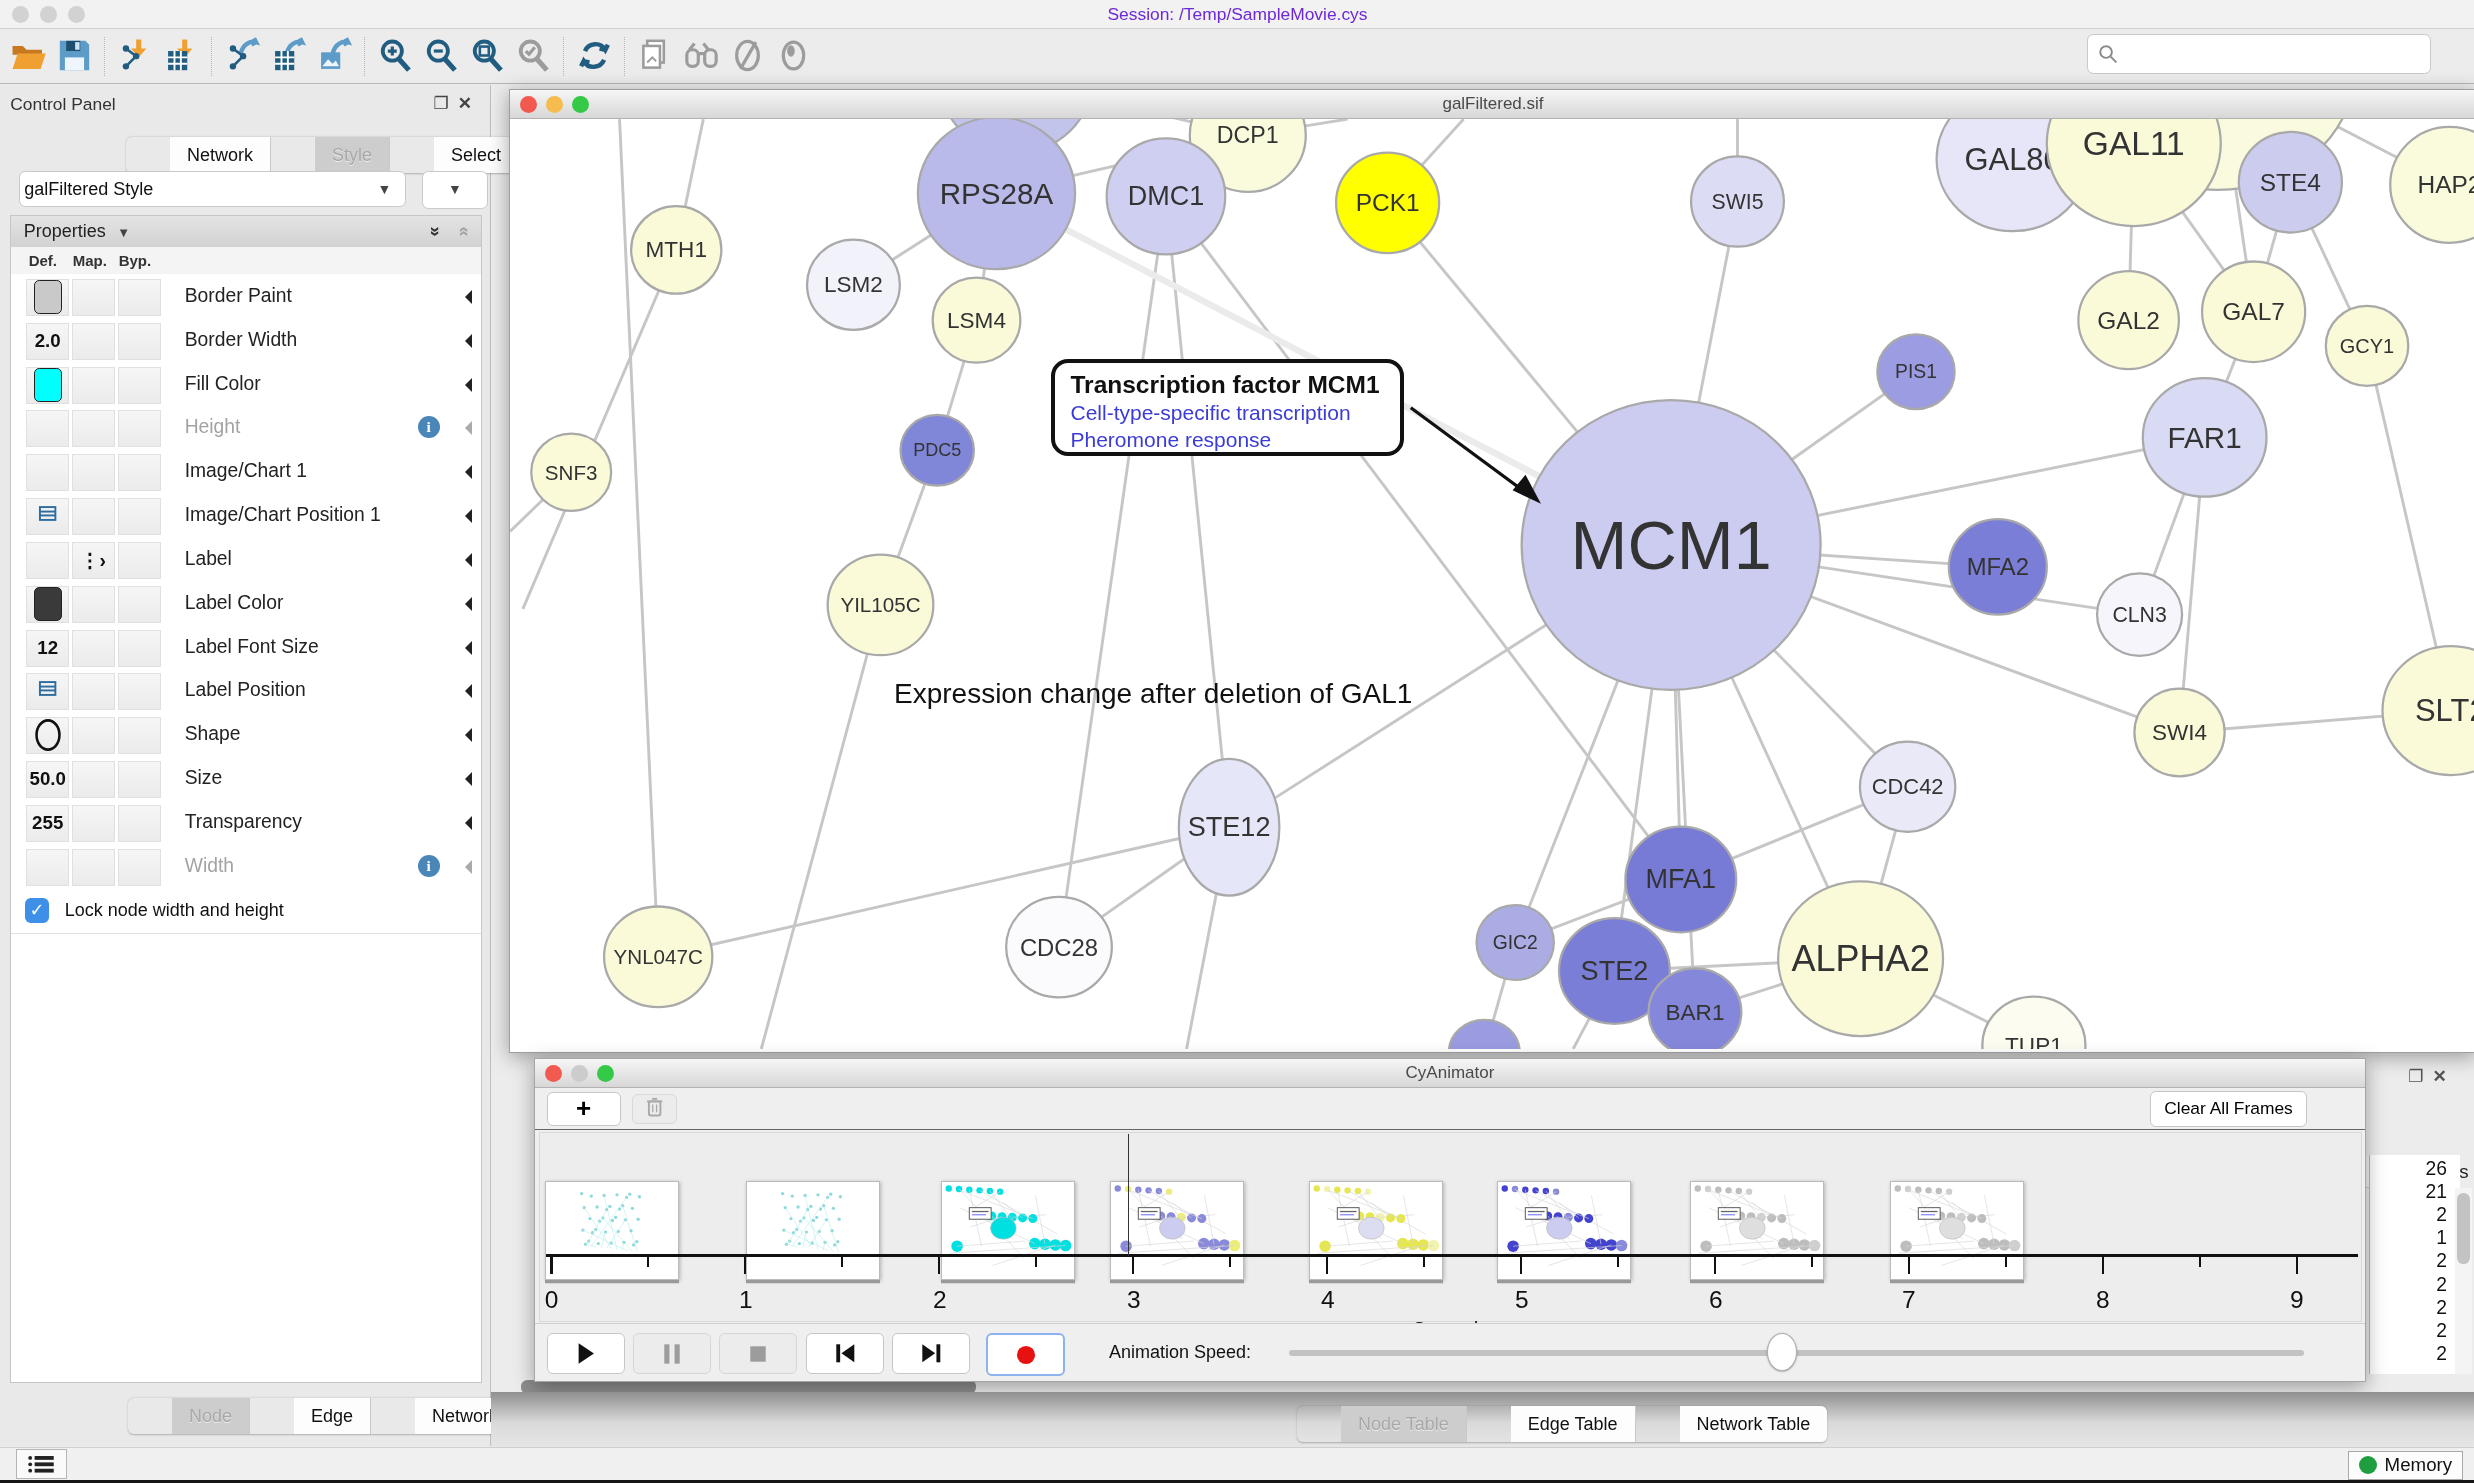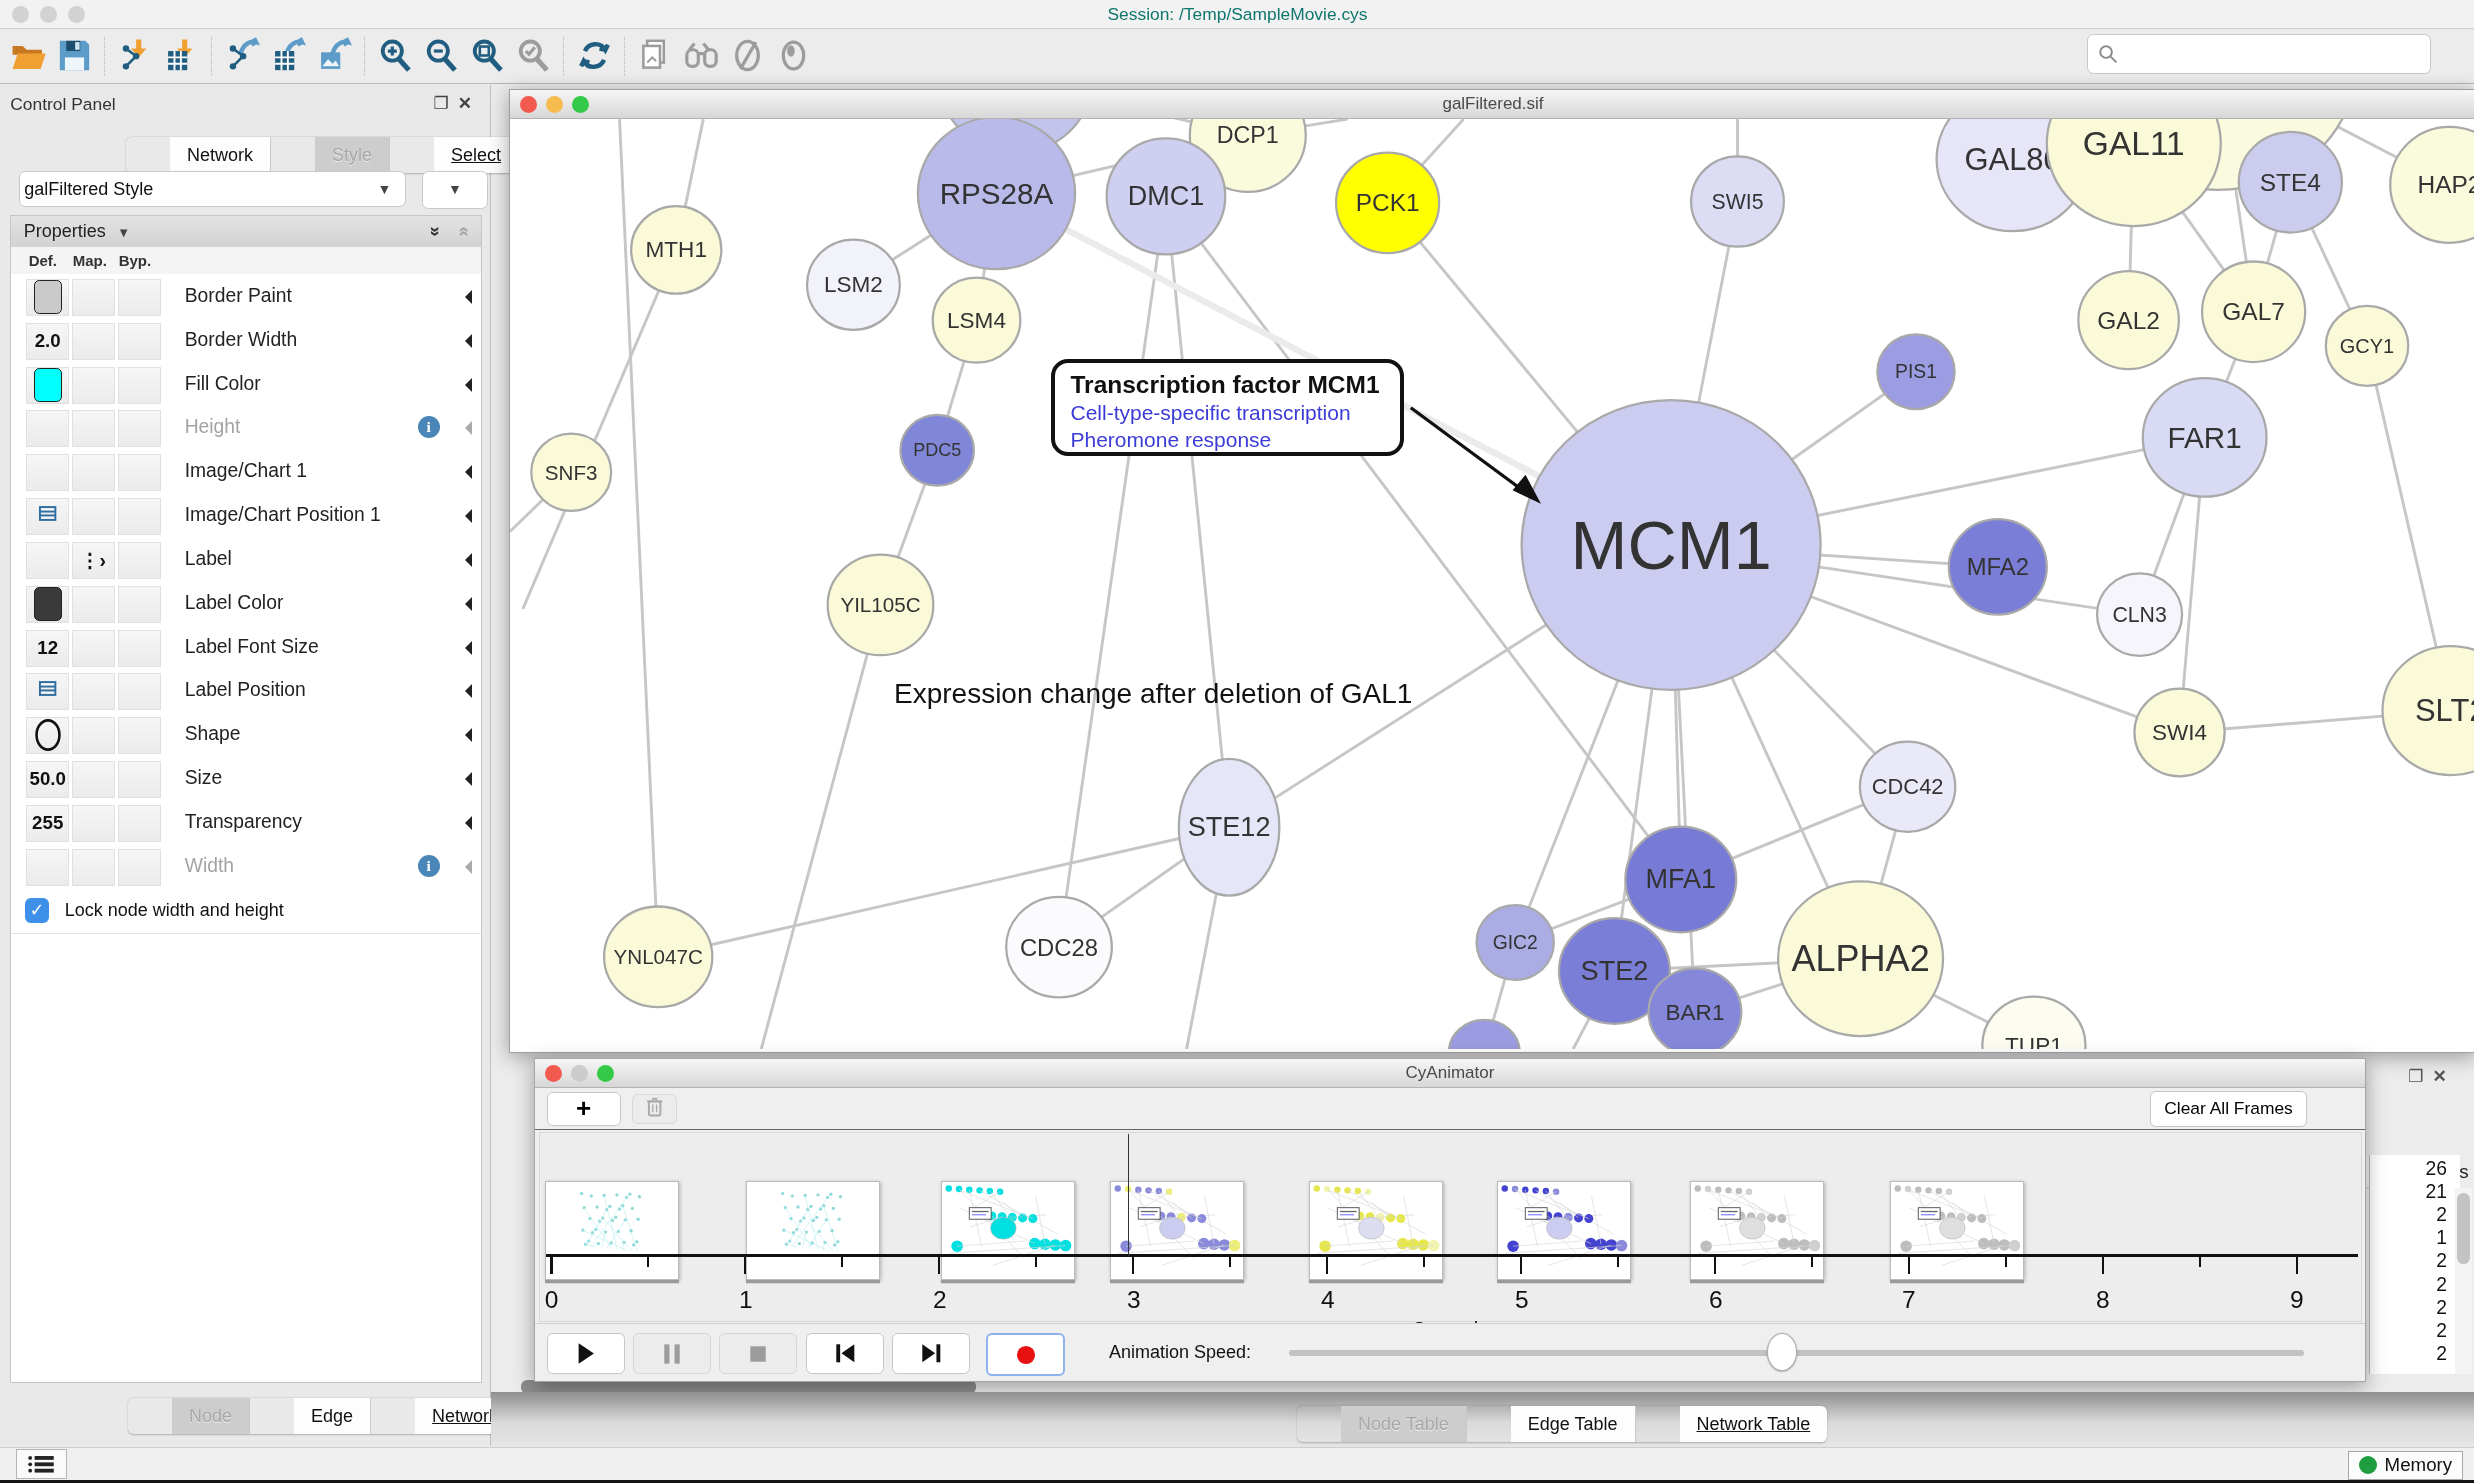--- a/index.html
+++ b/index.html
@@ -1,32 +1,32 @@
 <!DOCTYPE html>
 <html style="font-size:10.3px"><head>
 <meta charset="utf-8">
 <style>
   html,body{margin:0;padding:0;background:#d8d8d8;font-family:"Liberation Sans",sans-serif;}
   #screen{position:relative;width:2475px;height:1484px;background:#ececec;overflow:hidden;}
   .abs{position:absolute;}
   
   #menubar{left:0;top:0;width:2475px;height:28px;background:#f2f2f2;border-bottom:0.6px solid #cfcfcf;}
   .tl{position:absolute;top:6.4px;width:17px;height:17px;border-radius:50%;}
-  #session-title{width:100%;text-align:center;line-height:28px;color:#0f766e;font-size:17.4px;}
+  #session-title{width:100%;text-align:center;line-height:28px;color:#6d28d9;font-size:17.4px;}
   #toolbar{left:0;top:29px;width:2475px;height:55px;background:#ececec;border-bottom:1.3px solid #b7b7b7;display:flex;align-items:center;padding-left:5.2px;box-sizing:border-box;}
   .tb-btn{width:46px;height:46px;display:flex;align-items:center;justify-content:center;}
   .tb-sep{width:1.3px;height:39px;margin:0 6.4px;border-left:1.3px dotted #b5b5b5;}
   #toolbar-search{position:absolute;left:2087px;top:34px;width:344px;height:40px;background:#fff;border:1.3px solid #c8c8c8;border-radius:6.4px;display:flex;align-items:center;padding-left:9px;box-sizing:border-box;color:#8a8a8a;font-size:17px;}
   
   #control-panel{left:0;top:85px;width:490px;height:1361px;background:#e9e9e9;border-right:1.3px solid #bfbfbf;}
   #cp-title{left:10.3px;top:9px;font-size:17.4px;color:#333;}
   .win-mini-icons{position:absolute;right:9px;top:7.7px;color:#444;font-size:17px;letter-spacing:9px;}
   .seg{position:absolute;display:flex;border-radius:5.8px;overflow:hidden;box-shadow:0 0.6px 1.9px rgba(0,0,0,.25);}
   .seg>div{padding:0 17px;height:36px;line-height:36px;font-size:18px;background:#fdfdfd;color:#111;border-right:0.6px solid #c9c9c9;margin-left:44px;}
-  .seg>div:last-child{border-right:none;text-decoration:underline;}
+  .seg>div:last-child{border-right:none;}
   .seg>div.sel{background:#cdcdcd;color:#a8a8a8;text-shadow:0 0.6px 0 #eee;}
   #style-combo{left:19.3px;top:86px;width:387px;height:36px;background:#fff;border:1.3px solid #c9c9c9;border-radius:6.4px;font-size:18px;line-height:35px;padding-left:4px;box-sizing:border-box;color:#111;}
   .combo-arrow{position:absolute;right:14px;top:0;color:#444;font-size:14px;line-height:35px;}
   #style-menu-btn{left:422px;top:86px;width:64px;height:36px;background:#fff;border:1.3px solid #c9c9c9;border-radius:6.4px;text-align:center;color:#444;font-size:14px;line-height:35px;}
   #props{left:9.7px;top:130px;width:470px;height:1166px;background:#fff;border:1.3px solid #c6c6c6;}
   #props-header{left:0;top:0;width:100%;height:31px;background:linear-gradient(#e3e3e3,#d2d2d2);border-bottom:0.6px solid #bbb;font-size:18px;color:#222;line-height:31px;}
   #props-colhead{left:0;top:31px;width:100%;height:27px;background:#f4f4f4;border-bottom:1.3px solid #9a9a9a;font-size:15px;font-weight:bold;color:#333;}
   .prop-row{position:absolute;left:0;width:100%;height:44px;border-bottom:0.6px solid #e2e2e2;background:#fff;}
   .prop-cell{position:absolute;top:4.5px;width:41px;height:35px;background:linear-gradient(#f6f6f6,#ebebeb);border:0.6px solid #e0e0e0;display:flex;align-items:center;justify-content:center;font-size:18.7px;font-weight:bold;color:#111;}
   .prop-label{position:absolute;left:174px;top:0;font-size:19.3px;color:#222;line-height:44px;}

